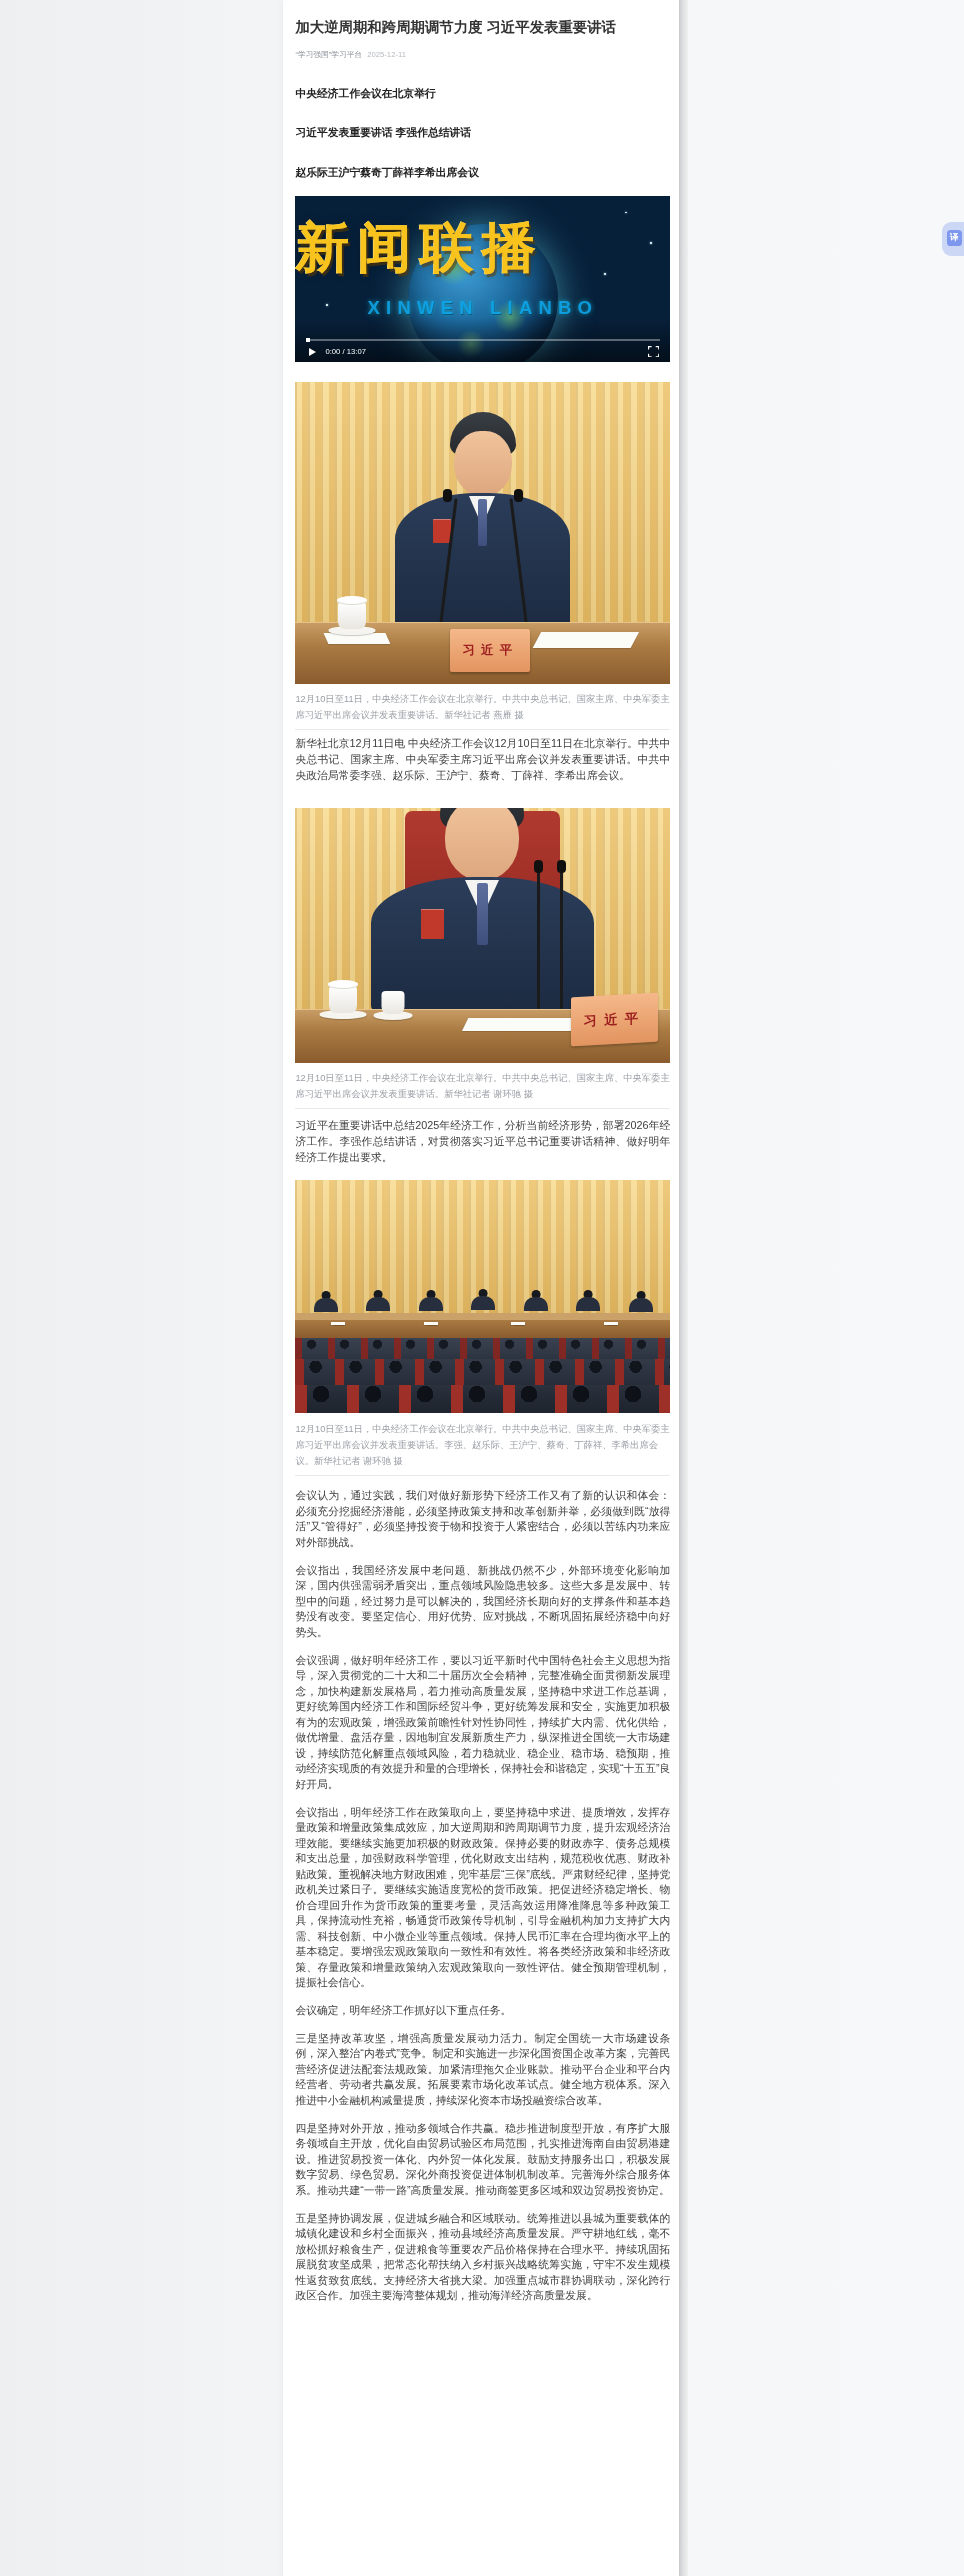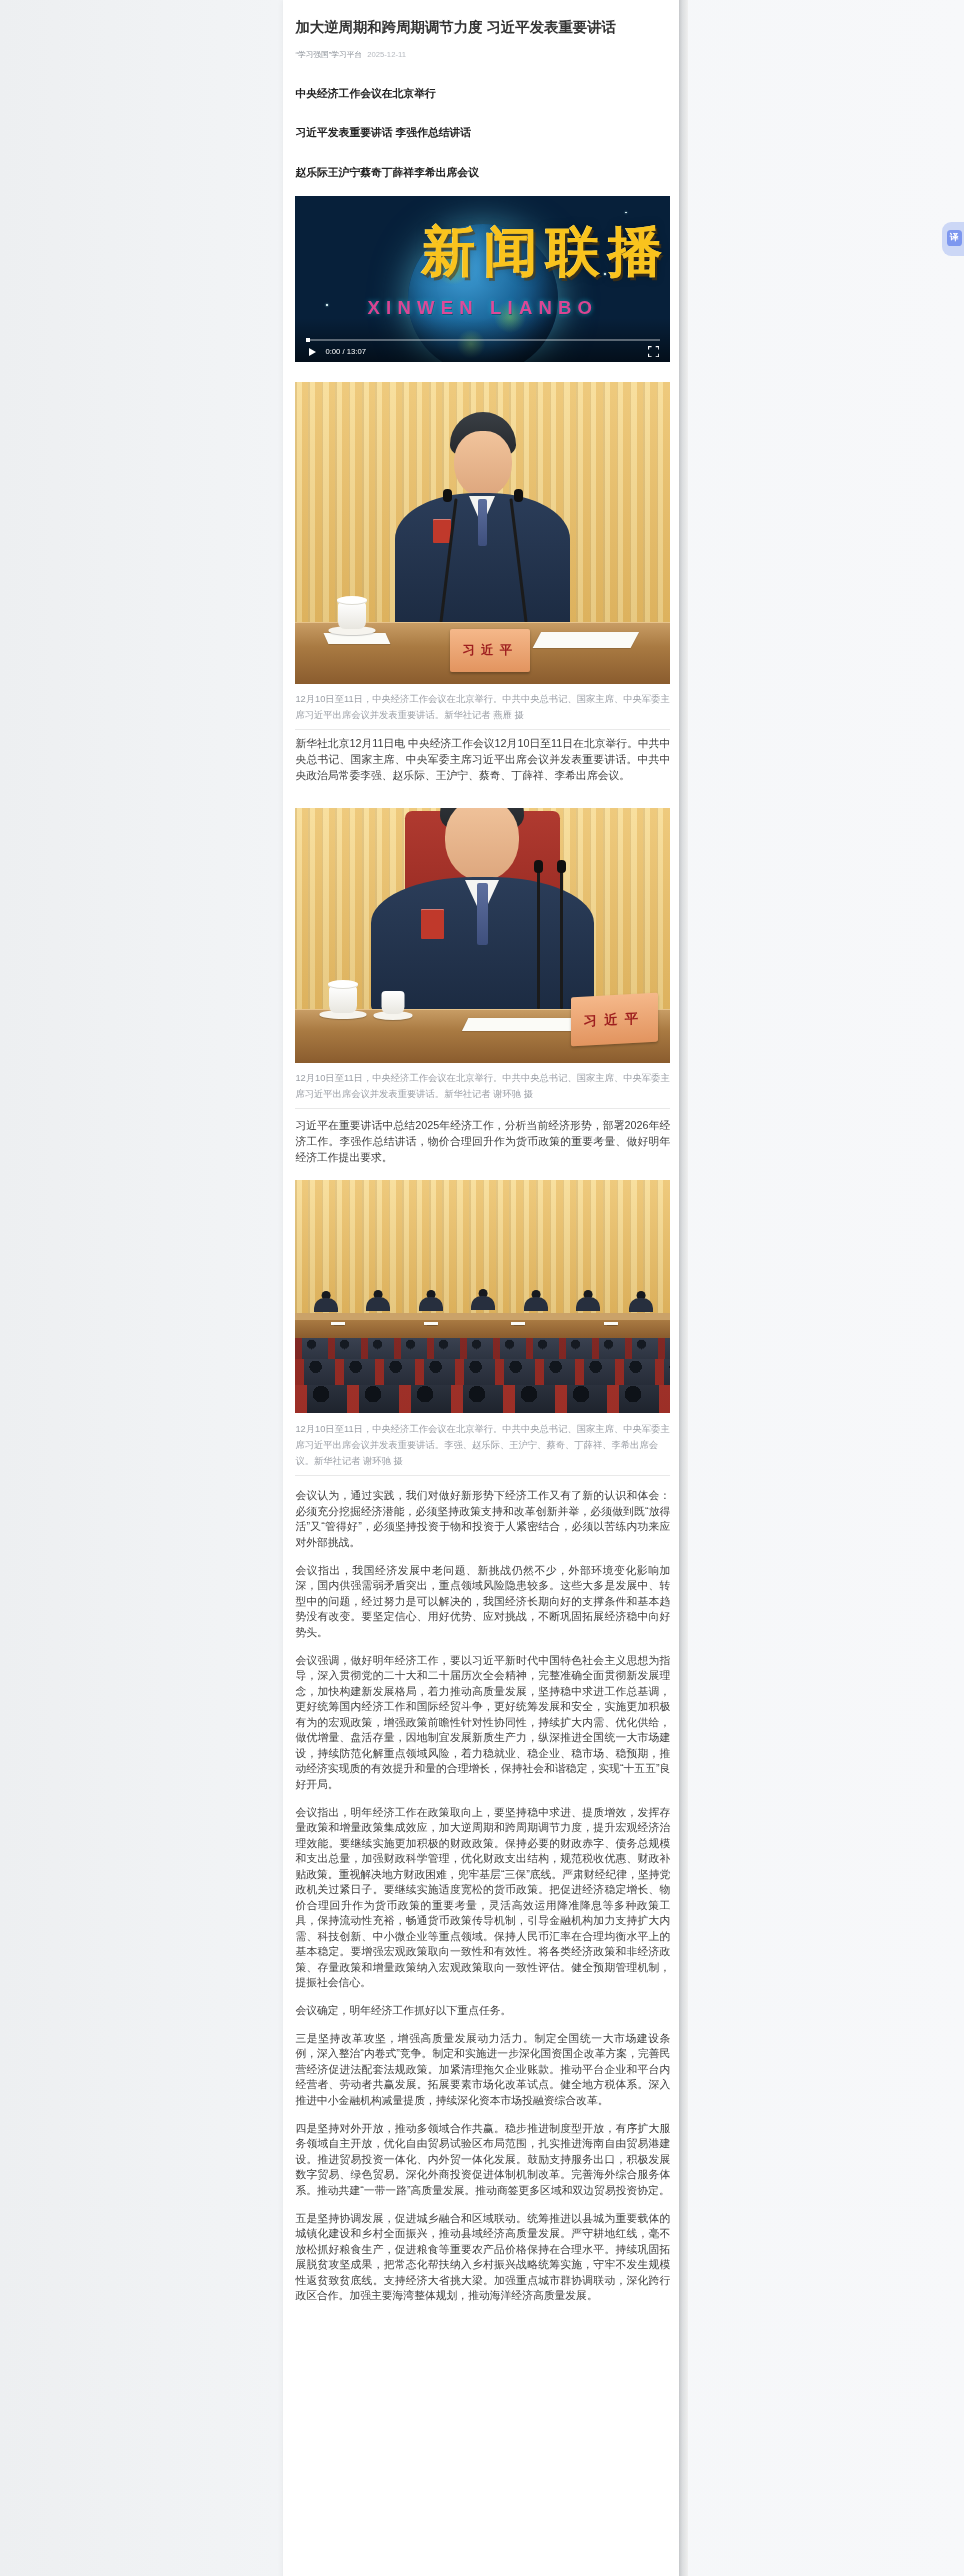--- a/index.html
+++ b/index.html
@@ -21,22 +21,22 @@
     radial-gradient(ellipse 216px 155px at 88% 90%, rgba(60,180,205,0.5) 0%, rgba(10,60,95,0) 70%),
     linear-gradient(135deg,#0f5励 0%,#15809f 0%,#116d90 30%,#0a3a5d 68%,#061d33 100%);}
   .v-star{position:absolute;width:1.5px;height:1.5px;border-radius:50%;background:#eafcff;box-shadow:0 0 2.1px #bff;}
   .globe{position:absolute;left:50%;top:62%;width:150px;height:150px;transform:translate(-50%,-50%);border-radius:50%;
     background:
       radial-gradient(circle 27px at 30% 28%, rgba(110,190,120,0.85), rgba(110,190,120,0) 70%),
       radial-gradient(circle 23px at 68% 62%, rgba(96,170,110,0.8), rgba(96,170,110,0) 70%),
       radial-gradient(circle 20.6px at 42% 80%, rgba(120,190,130,0.7), rgba(120,190,130,0) 70%),
       radial-gradient(circle at 38% 30%, #3f9fd8 0%, #1d6a9e 38%, #0d3a66 72%, #082441 100%);
     box-shadow:0 0 36px rgba(100,215,240,0.55), inset -9.3px -12.4px 31px rgba(0,0,0,0.55);}
-  .v-title{position:absolute;top:27px;left:0;width:100%;text-align:right;font-size:54px;line-height:57px;font-weight:900;color:#f9c31d;letter-spacing:8.2px;text-shadow:2.1px 2.6px 0 rgba(96,58,0,0.55), -0.5px -0.5px 0 #ffe98c, 0 0 9.3px rgba(0,0,0,0.35);}
-  .v-sub{position:absolute;top:101px;left:0;width:100%;text-align:center;font-size:18.5px;font-weight:700;color:#ec4899;letter-spacing:6.2px;opacity:0.92;text-shadow:0 0 5.2px rgba(20,170,200,0.9),0.5px 0.5px 0 rgba(0,40,60,0.6);}
+  .v-title{position:absolute;top:27px;left:0;width:100%;text-align:left;font-size:54px;line-height:57px;font-weight:900;color:#f9c31d;letter-spacing:8.2px;text-shadow:2.1px 2.6px 0 rgba(96,58,0,0.55), -0.5px -0.5px 0 #ffe98c, 0 0 9.3px rgba(0,0,0,0.35);font-family:Liberation Mono, monospace;}
+  .v-sub{position:absolute;top:101px;left:0;width:100%;text-align:center;font-size:18.5px;font-weight:700;color:#0ea5e9;letter-spacing:6.2px;opacity:0.92;text-shadow:0 0 5.2px rgba(20,170,200,0.9),0.5px 0.5px 0 rgba(0,40,60,0.6);}
   .v-shade{position:absolute;left:0;right:0;bottom:0;height:44px;background:linear-gradient(rgba(0,0,0,0), rgba(0,0,0,0.55));}
   .v-progress{position:absolute;left:10.3px;right:10.3px;bottom:20.6px;height:2.1px;background:rgba(255,255,255,0.35);}
   .v-knob{position:absolute;left:0;top:-1.5px;width:4.6px;height:4.6px;background:#fff;}
   .v-play{position:absolute;left:13.4px;bottom:5.7px;width:0;height:0;border-left:7.7px solid #fff;border-top:4.6px solid transparent;border-bottom:4.6px solid transparent;}
   .v-time{position:absolute;left:30px;bottom:5.2px;color:#fff;font-size:7.7px;line-height:10.3px;}
   .v-fs{position:absolute;right:11.3px;bottom:4.6px;width:11.3px;height:11.3px;}
 
   
   .photo{position:relative;margin-top:19.6px;width:375px;overflow:hidden;}
   .curtain{position:absolute;inset:0;background:
@@ -172,21 +172,21 @@
           <div class="saucer" style="width:39px;"></div>
             <div class="body" style="width:23px;height:23px;"></div>
         </div>
         <div class="nameplate" style="left:276px;bottom:18.5px;width:87px;height:49px;transform:skewY(-3deg);">
           <span style="font-size:13.4px;letter-spacing:7.2px;">习近平</span>
         </div>
       </div>
       <div class="caption">12月10日至11日，中央经济工作会议在北京举行。中共中央总书记、国家主席、中央军委主席习近平出席会议并发表重要讲话。新华社记者 谢环驰 摄</div>
       <hr class="divider">
 
-      <p class="intro">习近平在重要讲话中总结2025年经济工作，分析当前经济形势，部署2026年经济工作。李强作总结讲话，物价合理回升作为货币政策的重要考量、做好明年经济工作提出要求。</p>
+      <p class="intro">习近平在重要讲话中总结2025年经济工作，分析当前经济形势，部署2026年经济工作。李强作总结讲话，对贯彻落实习近平总书记重要讲话精神、做好明年经济工作提出要求。</p>
 
       <div class="photo" style="height:233px;margin-top:15.5px;">
         <div class="curtain" style="bottom:77px;"></div>
         <div style="position:absolute;left:0;right:0;top:133px;height:7.2px;background:#caa269;"></div>
         <div style="position:absolute;left:0;right:0;top:140px;height:17.5px;background:linear-gradient(#a97a42,#8a5c2e);"></div>
         <div class="leader" style="left:18.5px;top:111px;width:24px;height:23px;">
             <span class="l-head"></span>
             <span class="l-body"></span>
           </div>
         <div class="leader" style="left:71px;top:110px;width:24px;height:23px;">

